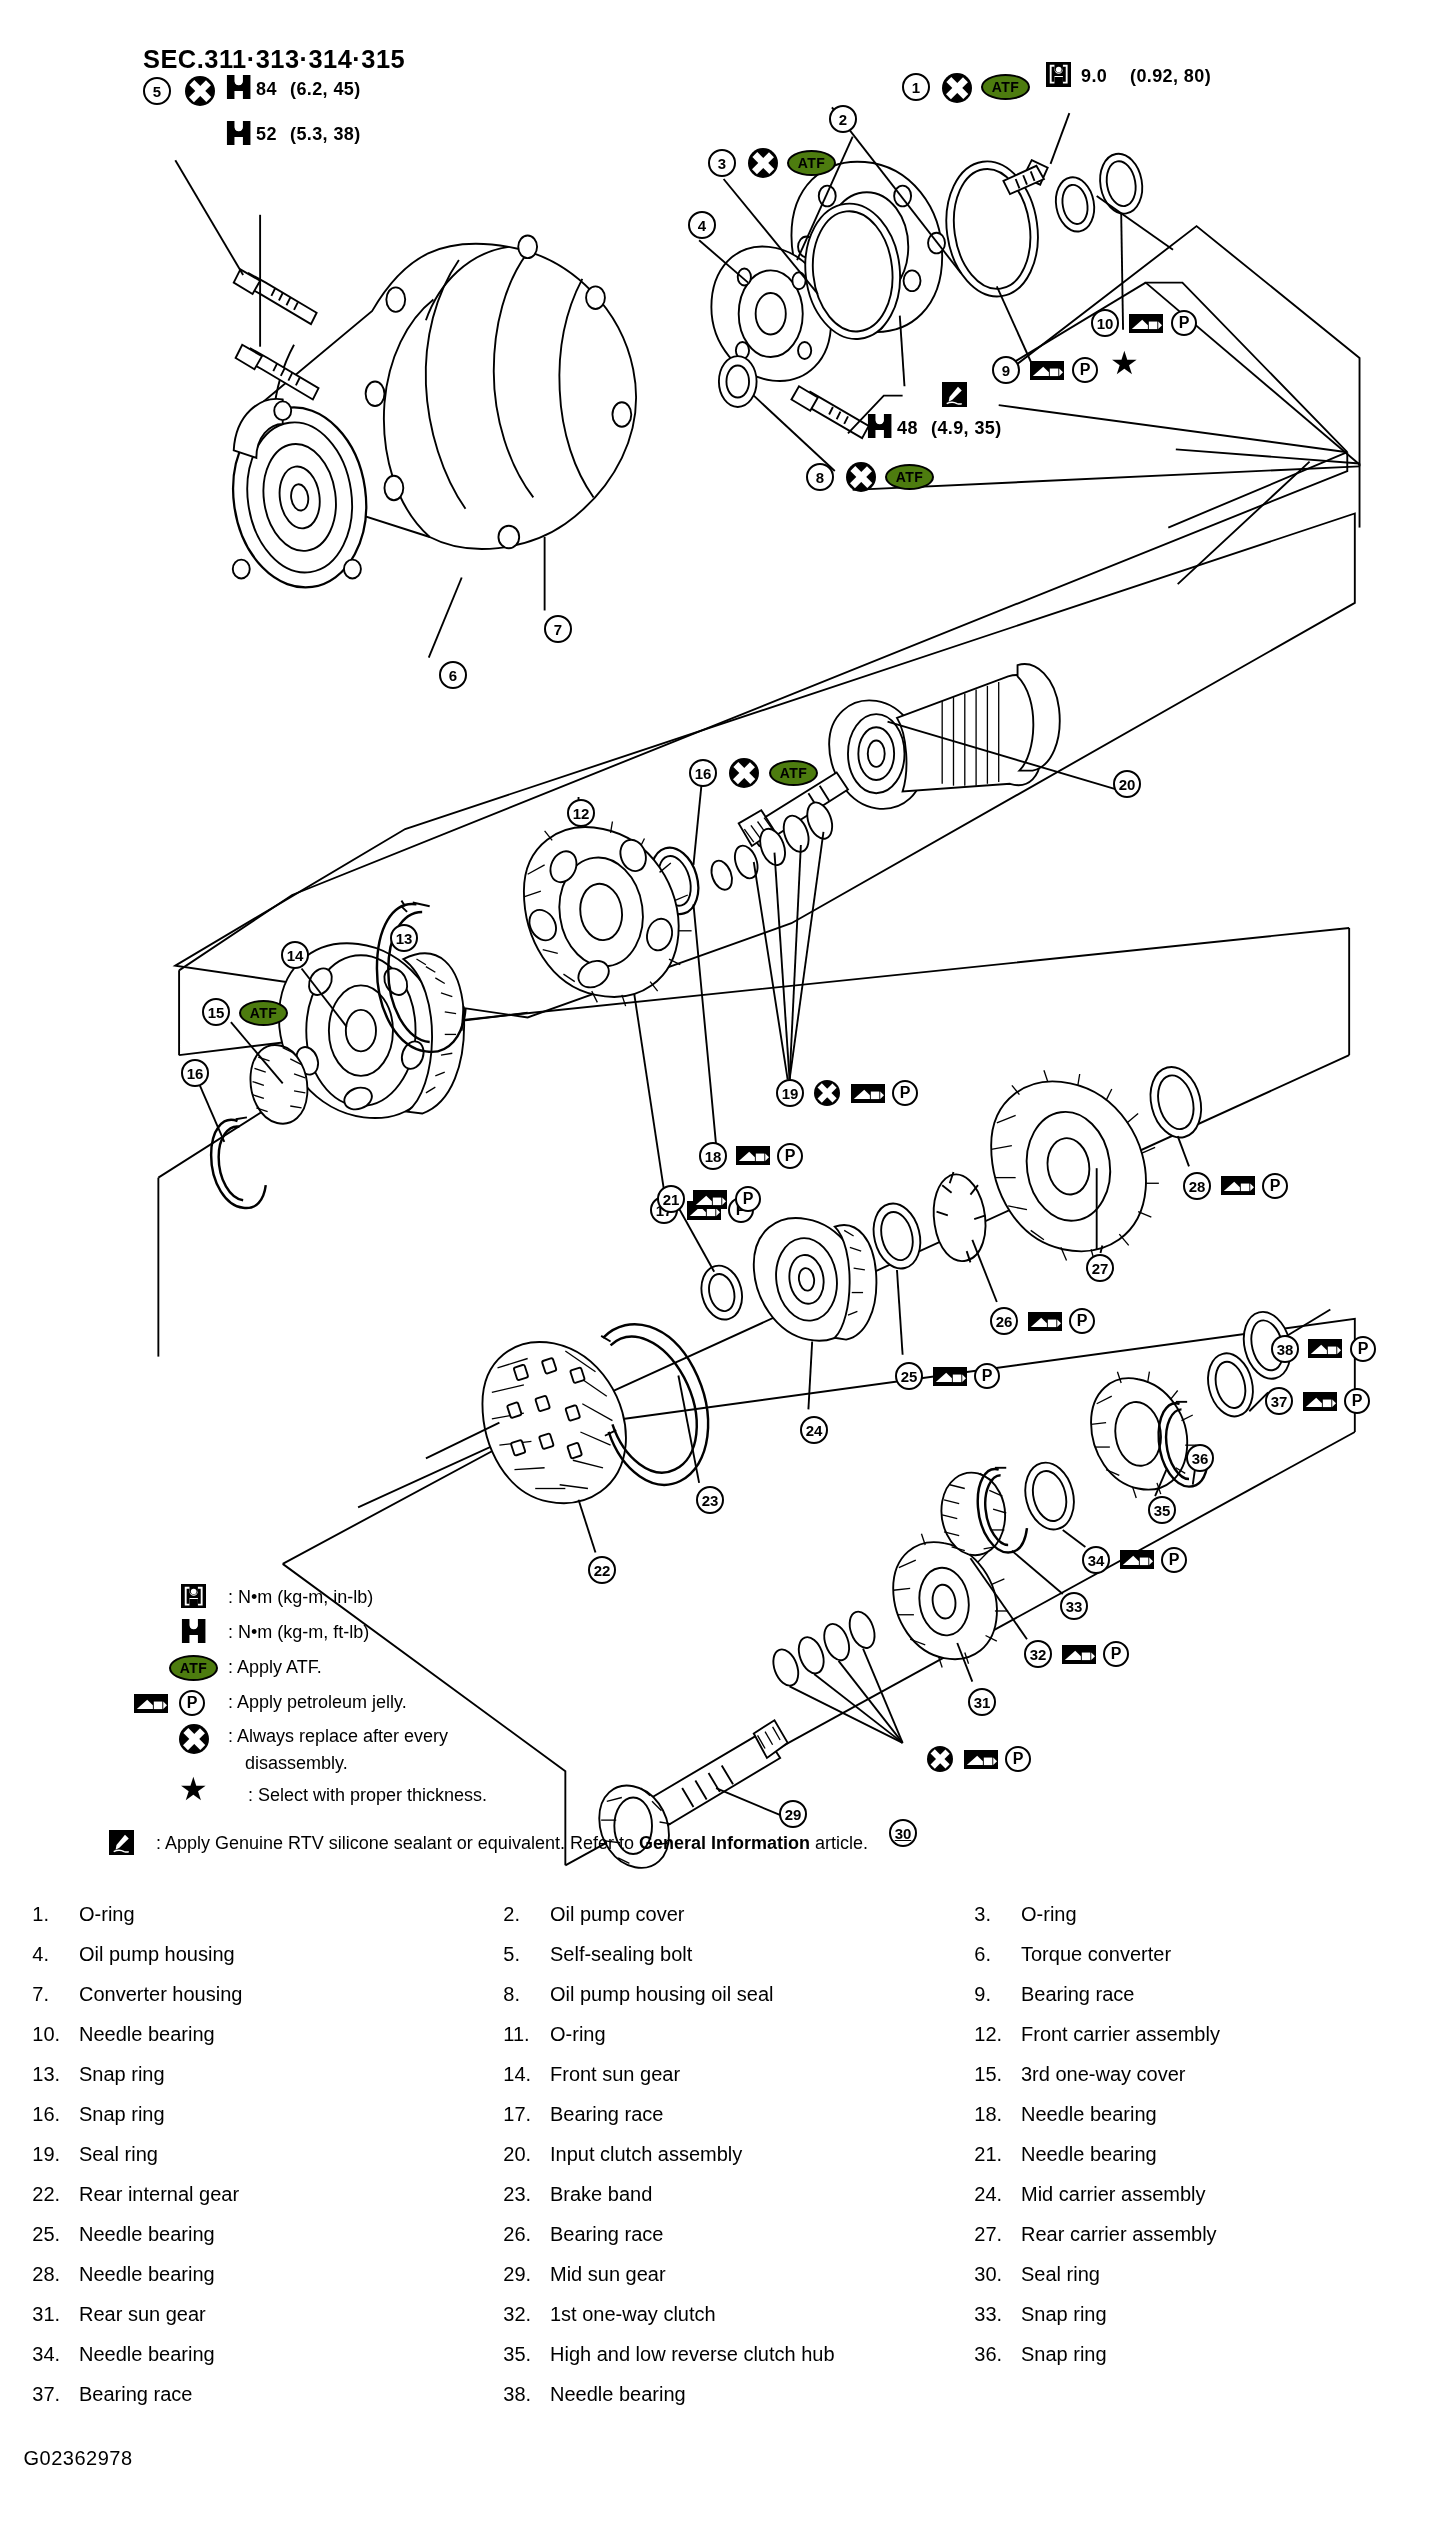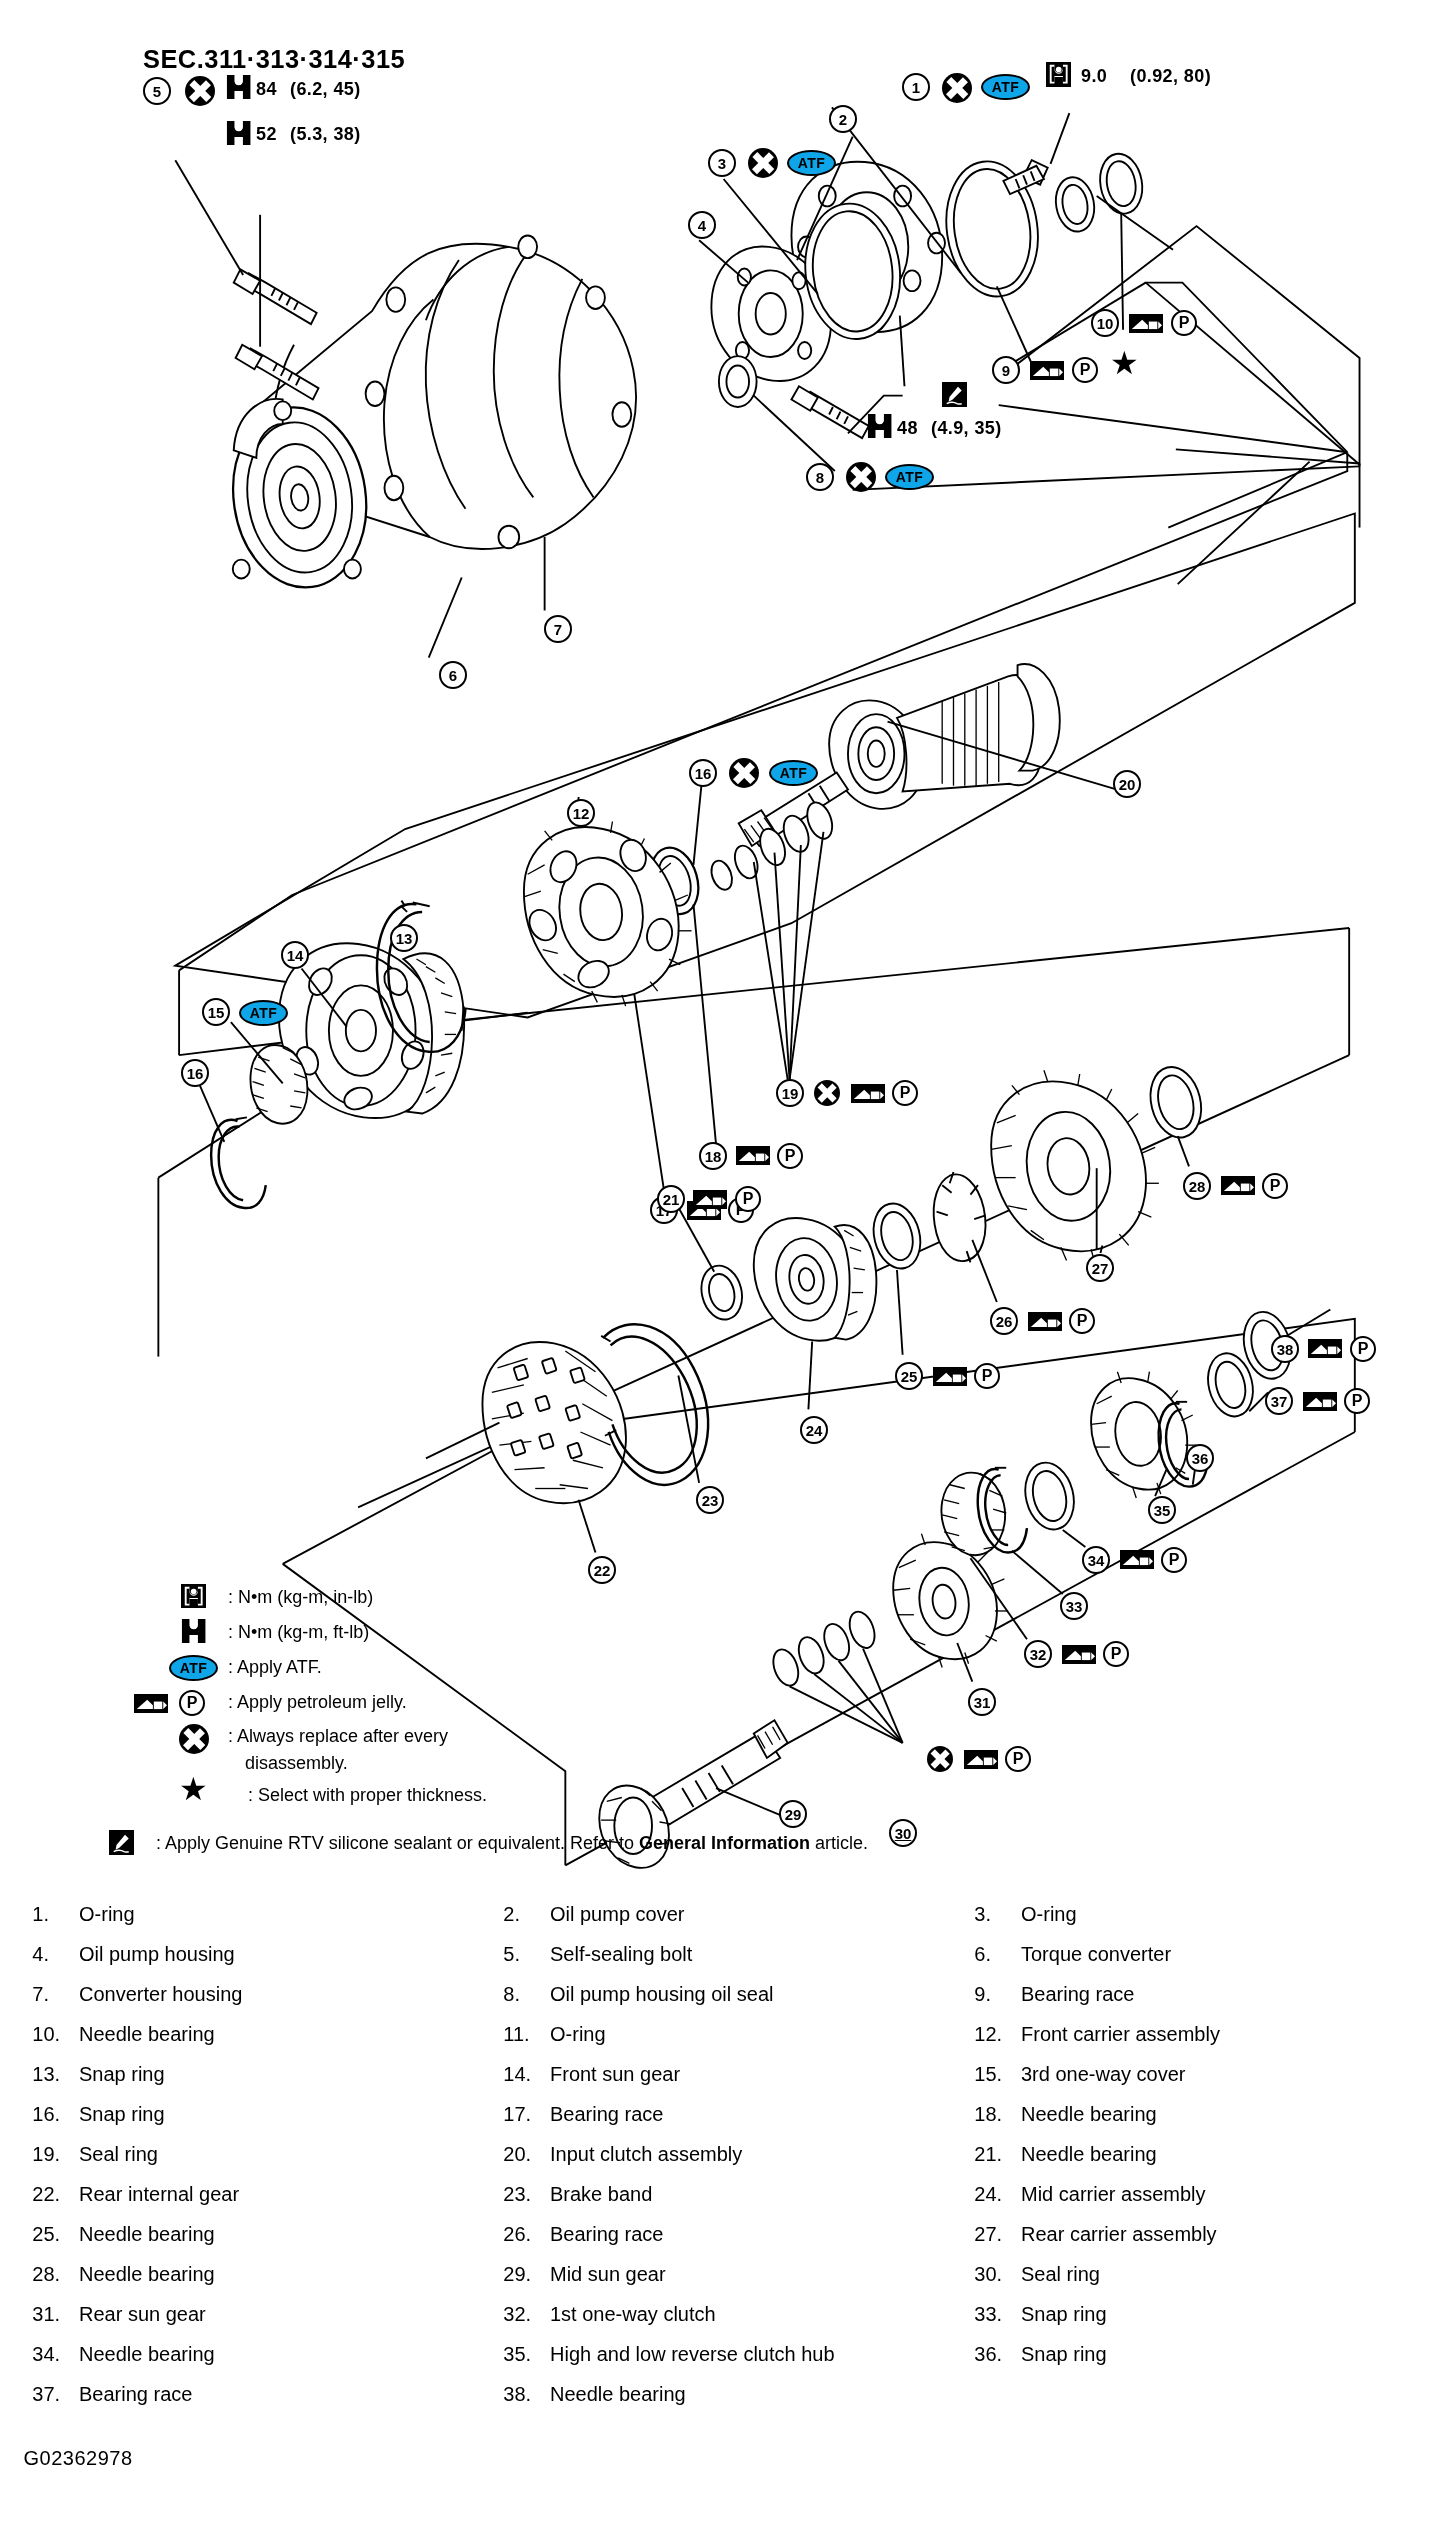--- a/index.html
+++ b/index.html
@@ -18,21 +18,21 @@
 
   
   .xsym{position:absolute;width:30px;height:30px;border-radius:50%;background:#000;}
   .xsym::before,.xsym::after{content:"";position:absolute;background:#fff;left:50%;top:50%;}
   .xsym::before{width:6.6px;height:23.5px;transform:translate(-50%,-50%) rotate(45deg);}
   .xsym::after{width:6.6px;height:23.5px;transform:translate(-50%,-50%) rotate(-45deg);}
   .xsym.sm{width:26px;height:26px;}
   .xsym.sm::before,.xsym.sm::after{width:5.7px;height:21px;}
 
   
-  .atf{position:absolute;border:2.4px solid #000;border-radius:50%;background:#0ea5e9;
+  .atf{position:absolute;border:2.4px solid #000;border-radius:50%;background:#4d7c0f;
        display:flex;align-items:center;justify-content:center;font-size:14px;font-weight:bold;
        width:49px;height:26px;letter-spacing:0.5px;box-sizing:border-box;}
 
   
   .pcir{position:absolute;width:26px;height:26px;border:2.4px solid #000;border-radius:50%;
         background:#fff;display:flex;align-items:center;justify-content:center;
         font-size:16px;font-weight:bold;box-sizing:border-box;}
 
   
   .jbox{position:absolute;width:34px;height:19px;background:#000;}

